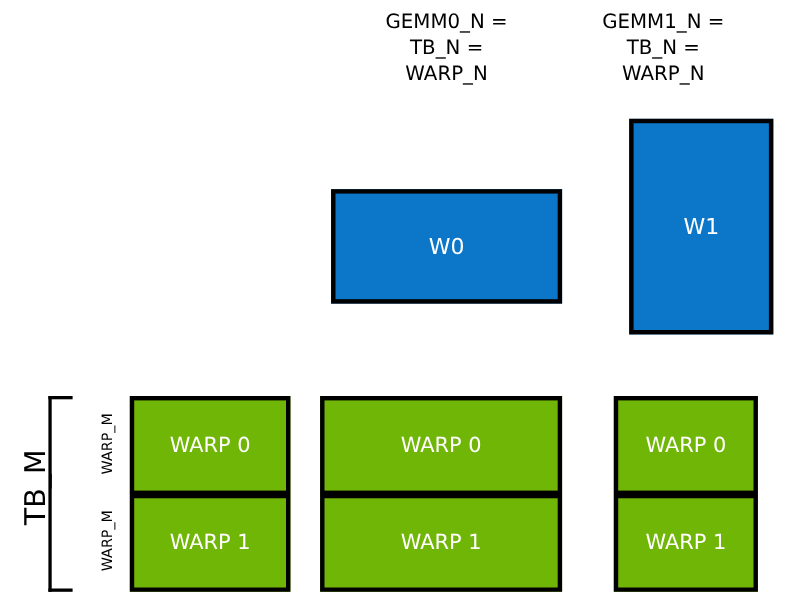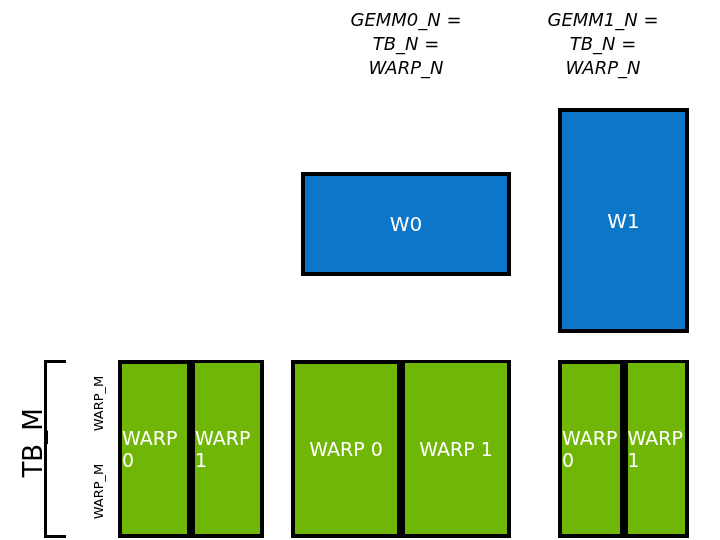--- a/index.html
+++ b/index.html
@@ -19,44 +19,44 @@
   
   .col-caption {
     position: absolute;
     text-align: center;
     color: #000000;
     font-size: 18px;
     line-height: 24px;
     font-family: "DejaVu Sans", "Liberation Sans", sans-serif;
     white-space: pre-line;
     letter-spacing: 0px;
-    font-style: italic;
   }
   #caption-gemm0 { left: 300px; top: 8px; width: 212px; }
   #caption-gemm1 { left: 532px; top: 8px; width: 142px; }
 
   
   .blue-box {
     position: absolute;
     background: #0C76C8;
     border: 4px solid #000000;
     box-sizing: border-box;
     display: flex;
     align-items: center;
     justify-content: center;
     color: #ffffff;
     font-size: 20px;
   }
   #box-w0 { left: 301px; top: 172px; width: 210px; height: 104px; }
-  #box-w1 { left: 558px; top: 108px; width: 131px; height: 225px; }
+  #box-w1 { left: 572px; top: 108px; width: 131px; height: 196px; }
 
   
   .green-col {
     position: absolute;
     display: flex;
+    flex-direction: column;
   }
   .green-box {
     background: #70B606;
     border: 4px solid #000000;
     box-sizing: border-box;
     display: flex;
     align-items: center;
     justify-content: center;
     color: #ffffff;
     font-size: 19px;

